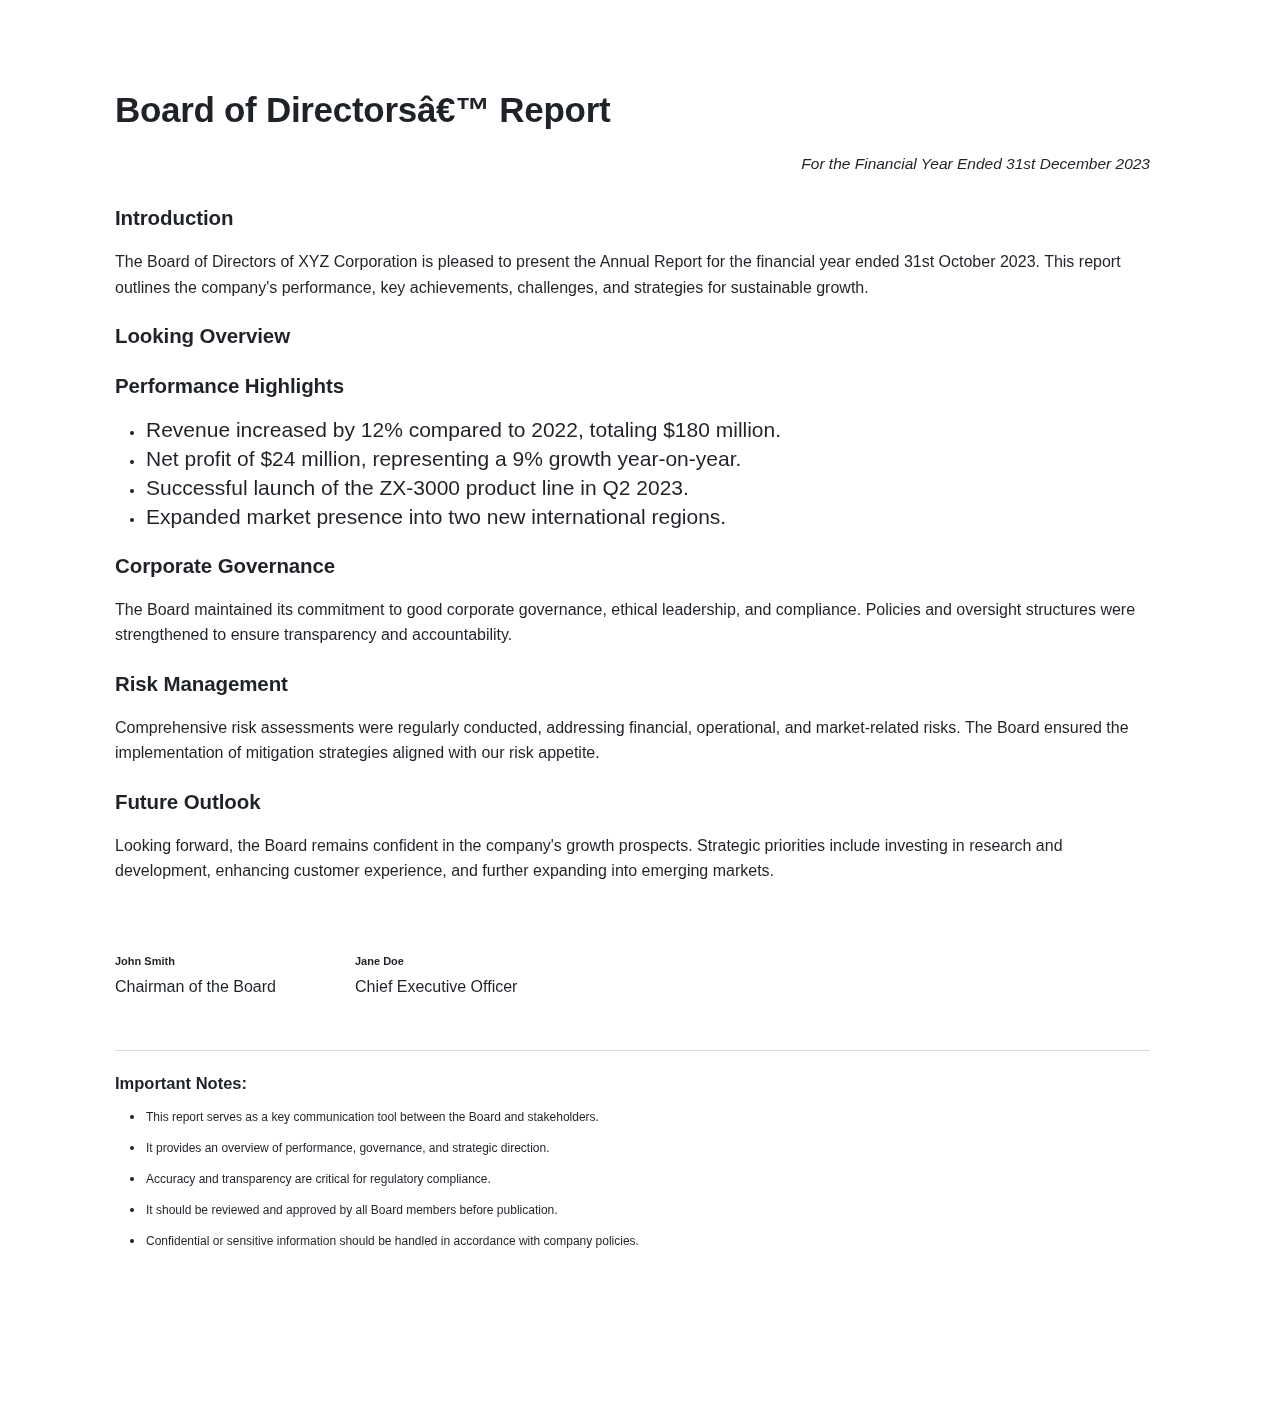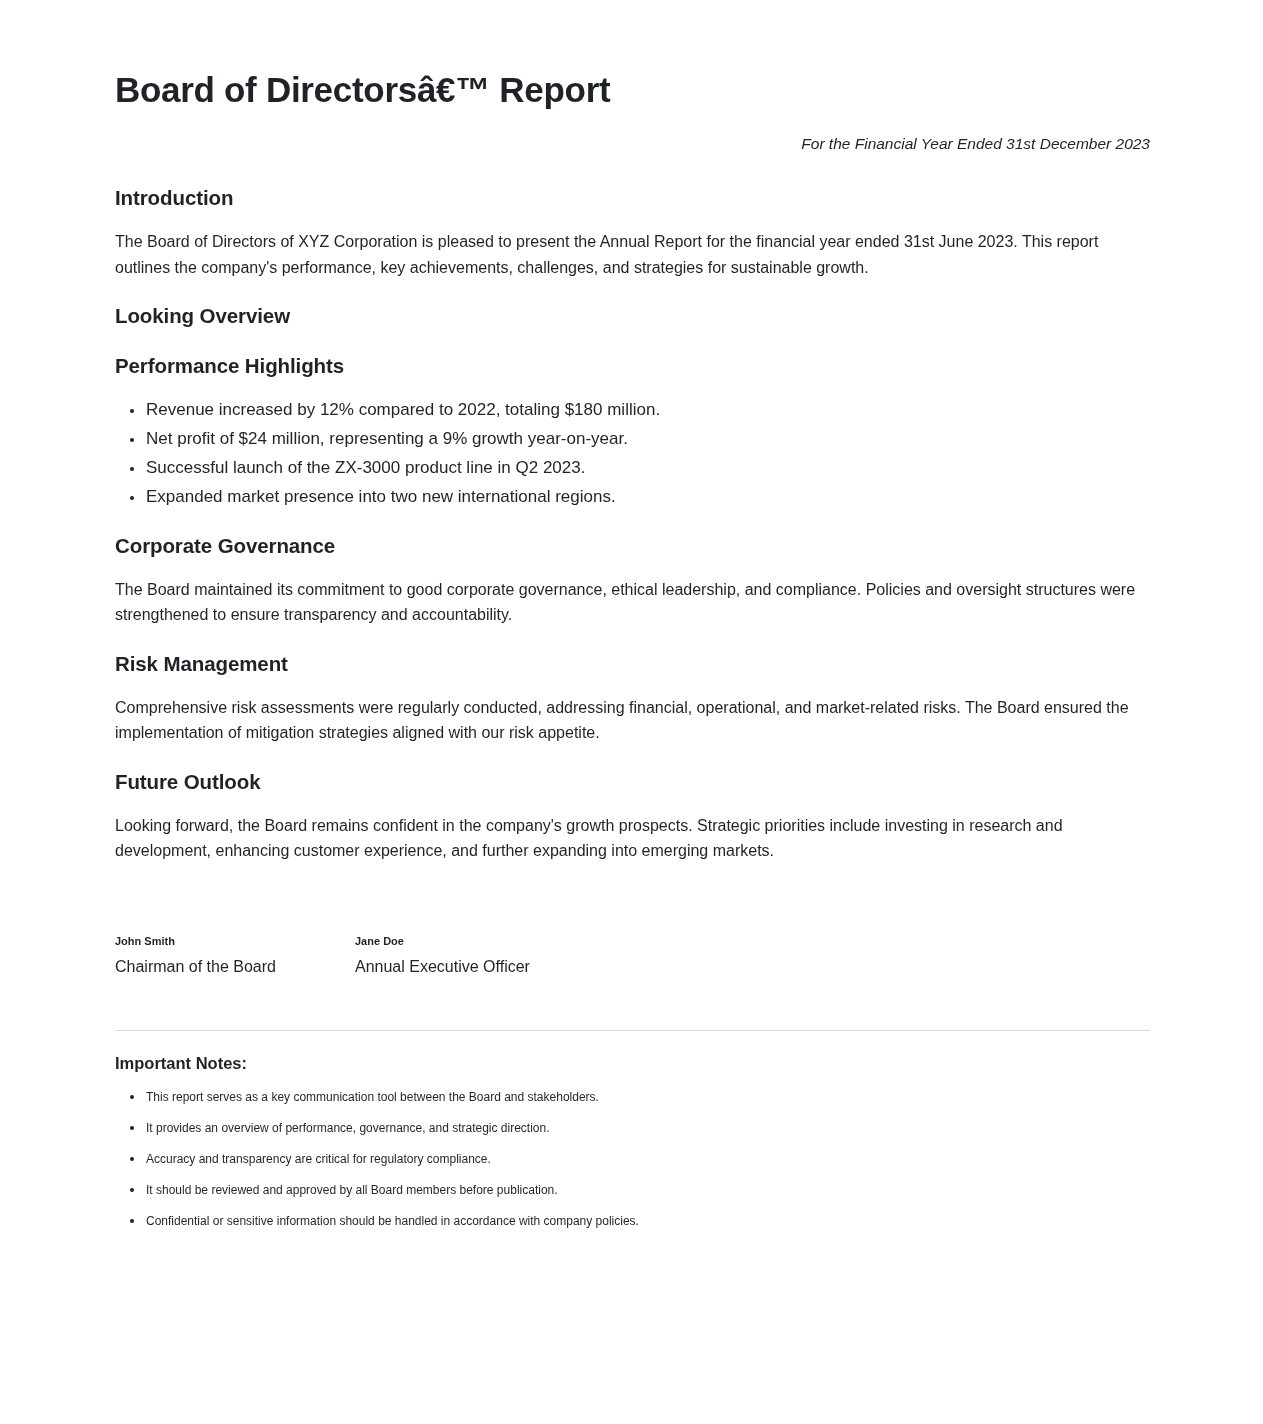--- a/index.html
+++ b/index.html
@@ -14,21 +14,21 @@
     font-family: "Liberation Sans", "DejaVu Sans", sans-serif;
     color: #1f2328;
     -webkit-font-smoothing: antialiased;
   }
   .page-clip {
     height: 1307px;
     overflow: hidden;
     background: #ffffff;
   }
   .doc {
-    padding: 68px 0 0 115px;
+    padding: 88px 0 0 115px;
     width: 1035px;
   }
   h1.doc-title {
     font-size: 35px;
     line-height: 44px;
     font-weight: 700;
     margin: 0 0 22px 0;
     letter-spacing: -0.3px;
   }
   p.subtitle {
@@ -44,21 +44,21 @@
     font-weight: 700;
     margin: 22px 0 17px 0;
     letter-spacing: -0.1px;
   }
   p.body-text {
     font-size: 16px;
     line-height: 25.5px;
     margin: 0 0 16px 0;
   }
   ul.bullet-list {
-    font-size: 17px;
+    font-size: 21px;
     line-height: 25.5px;
     margin: 0 0 16px 0;
     padding-left: 30px;
   }
   ul.bullet-list li {
     margin: 0 0 3.5px 0;
     padding-left: 1px;
   }
   ul.bullet-list li::marker {
     font-size: 13px;
@@ -110,21 +110,21 @@
 </head>
 <body>
 
 <div class="page-clip">
   <div class="doc">
 
     <h1 class="doc-title">Board of Directorsâ€™ Report</h1>
     <p class="subtitle">For the Financial Year Ended 31st December 2023</p>
 
     <h2 class="section-heading">Introduction</h2>
-    <p class="body-text">The Board of Directors of XYZ Corporation is pleased to present the Annual Report for the financial year ended 31st June 2023. This report outlines the company's performance, key achievements, challenges, and strategies for sustainable growth.</p>
+    <p class="body-text">The Board of Directors of XYZ Corporation is pleased to present the Annual Report for the financial year ended 31st October 2023. This report outlines the company's performance, key achievements, challenges, and strategies for sustainable growth.</p>
 
     <h2 class="section-heading">Looking Overview</h2>
 
     <h2 class="section-heading">Performance Highlights</h2>
     <ul class="bullet-list">
       <li>Revenue increased by 12% compared to 2022, totaling $180 million.</li>
       <li>Net profit of $24 million, representing a 9% growth year-on-year.</li>
       <li>Successful launch of the ZX-3000 product line in Q2 2023.</li>
       <li>Expanded market presence into two new international regions.</li>
     </ul>
@@ -138,21 +138,21 @@
     <h2 class="section-heading">Future Outlook</h2>
     <p class="body-text">Looking forward, the Board remains confident in the company's growth prospects. Strategic priorities include investing in research and development, enhancing customer experience, and further expanding into emerging markets.</p>
 
     <div class="signatures">
       <div class="sig-col">
         <p class="sig-name">John Smith</p>
         <p class="sig-role">Chairman of the Board</p>
       </div>
       <div class="sig-col">
         <p class="sig-name">Jane Doe</p>
-        <p class="sig-role">Annual Executive Officer</p>
+        <p class="sig-role">Chief Executive Officer</p>
       </div>
     </div>
 
     <hr class="divider">
 
     <p class="notes-heading">Important Notes:</p>
     <ul class="notes-list">
       <li>This report serves as a key communication tool between the Board and stakeholders.</li>
       <li>It provides an overview of performance, governance, and strategic direction.</li>
       <li>Accuracy and transparency are critical for regulatory compliance.</li>

